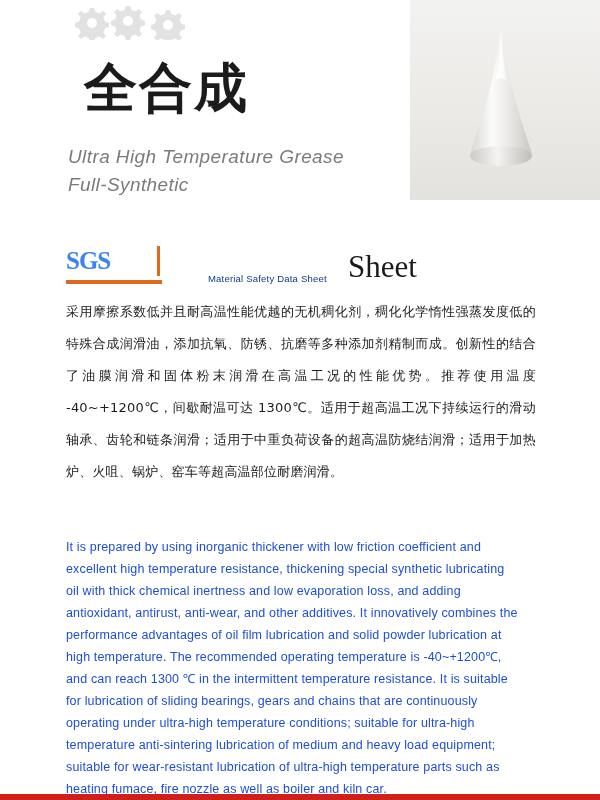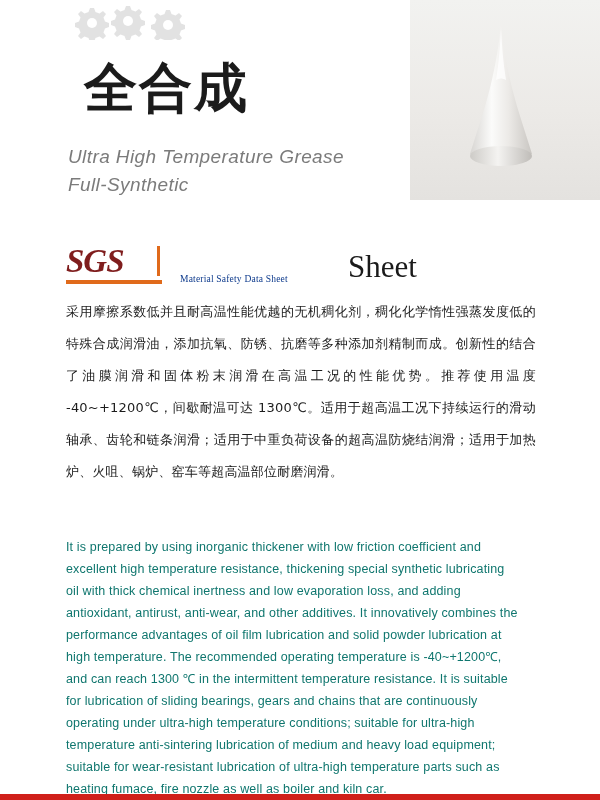--- a/index.html
+++ b/index.html
@@ -101,23 +101,22 @@
     gap: 18px;
   }
   .sgs-logo {
     position: relative;
     width: 96px;
     height: 40px;
   }
   .sgs-text {
     font-family: "Liberation Serif", serif;
     font-weight: bold;
-    font-style: italic;
-    font-size: 33px;
-    color: #7f1d1d;
+    font-size: 25px;
+    color: #3b82f6;
     letter-spacing: -1px;
     line-height: 34px;
   }
   .sgs-bar {
     position: absolute;
     left: 0;
     bottom: 0;
     width: 96px;
     height: 4px;
     background: #e06a1b;
@@ -135,25 +134,26 @@
   }
   .msds-main {
     font-family: "Liberation Serif", serif;
     font-weight: bold;
     font-size: 31px;
     color: #0d3a8c;
     line-height: 32px;
     letter-spacing: -0.5px;
   }
   .msds-sub {
-    font-family: Liberation Serif, serif;
+    font-family: Liberation Sans, sans-serif;
     font-size: 9.5px;
     color: #0d3a8c;
     letter-spacing: 0.2px;
     margin-top: 1px;
+    margin-left: 28px;
   }
   .rohs-logo {
     font-family: "Liberation Serif", serif;
     font-size: 31px;
     color: #1a1a1a;
     line-height: 34px;
     letter-spacing: 0px;
   }
 
   
@@ -172,21 +172,21 @@
 
   
   .body-en {
     position: absolute;
     left: 66px;
     top: 536px;
     width: 455px;
     font-family: "Liberation Sans", sans-serif;
     font-size: 12.5px;
     line-height: 22px;
-    color: #0f766e;
+    color: #1d4ed8;
     text-align: left;
     letter-spacing: 0.15px;
   }
 
   
   .bottom-rule {
     position: absolute;
     left: 0;
     bottom: 0;
     width: 600px;

